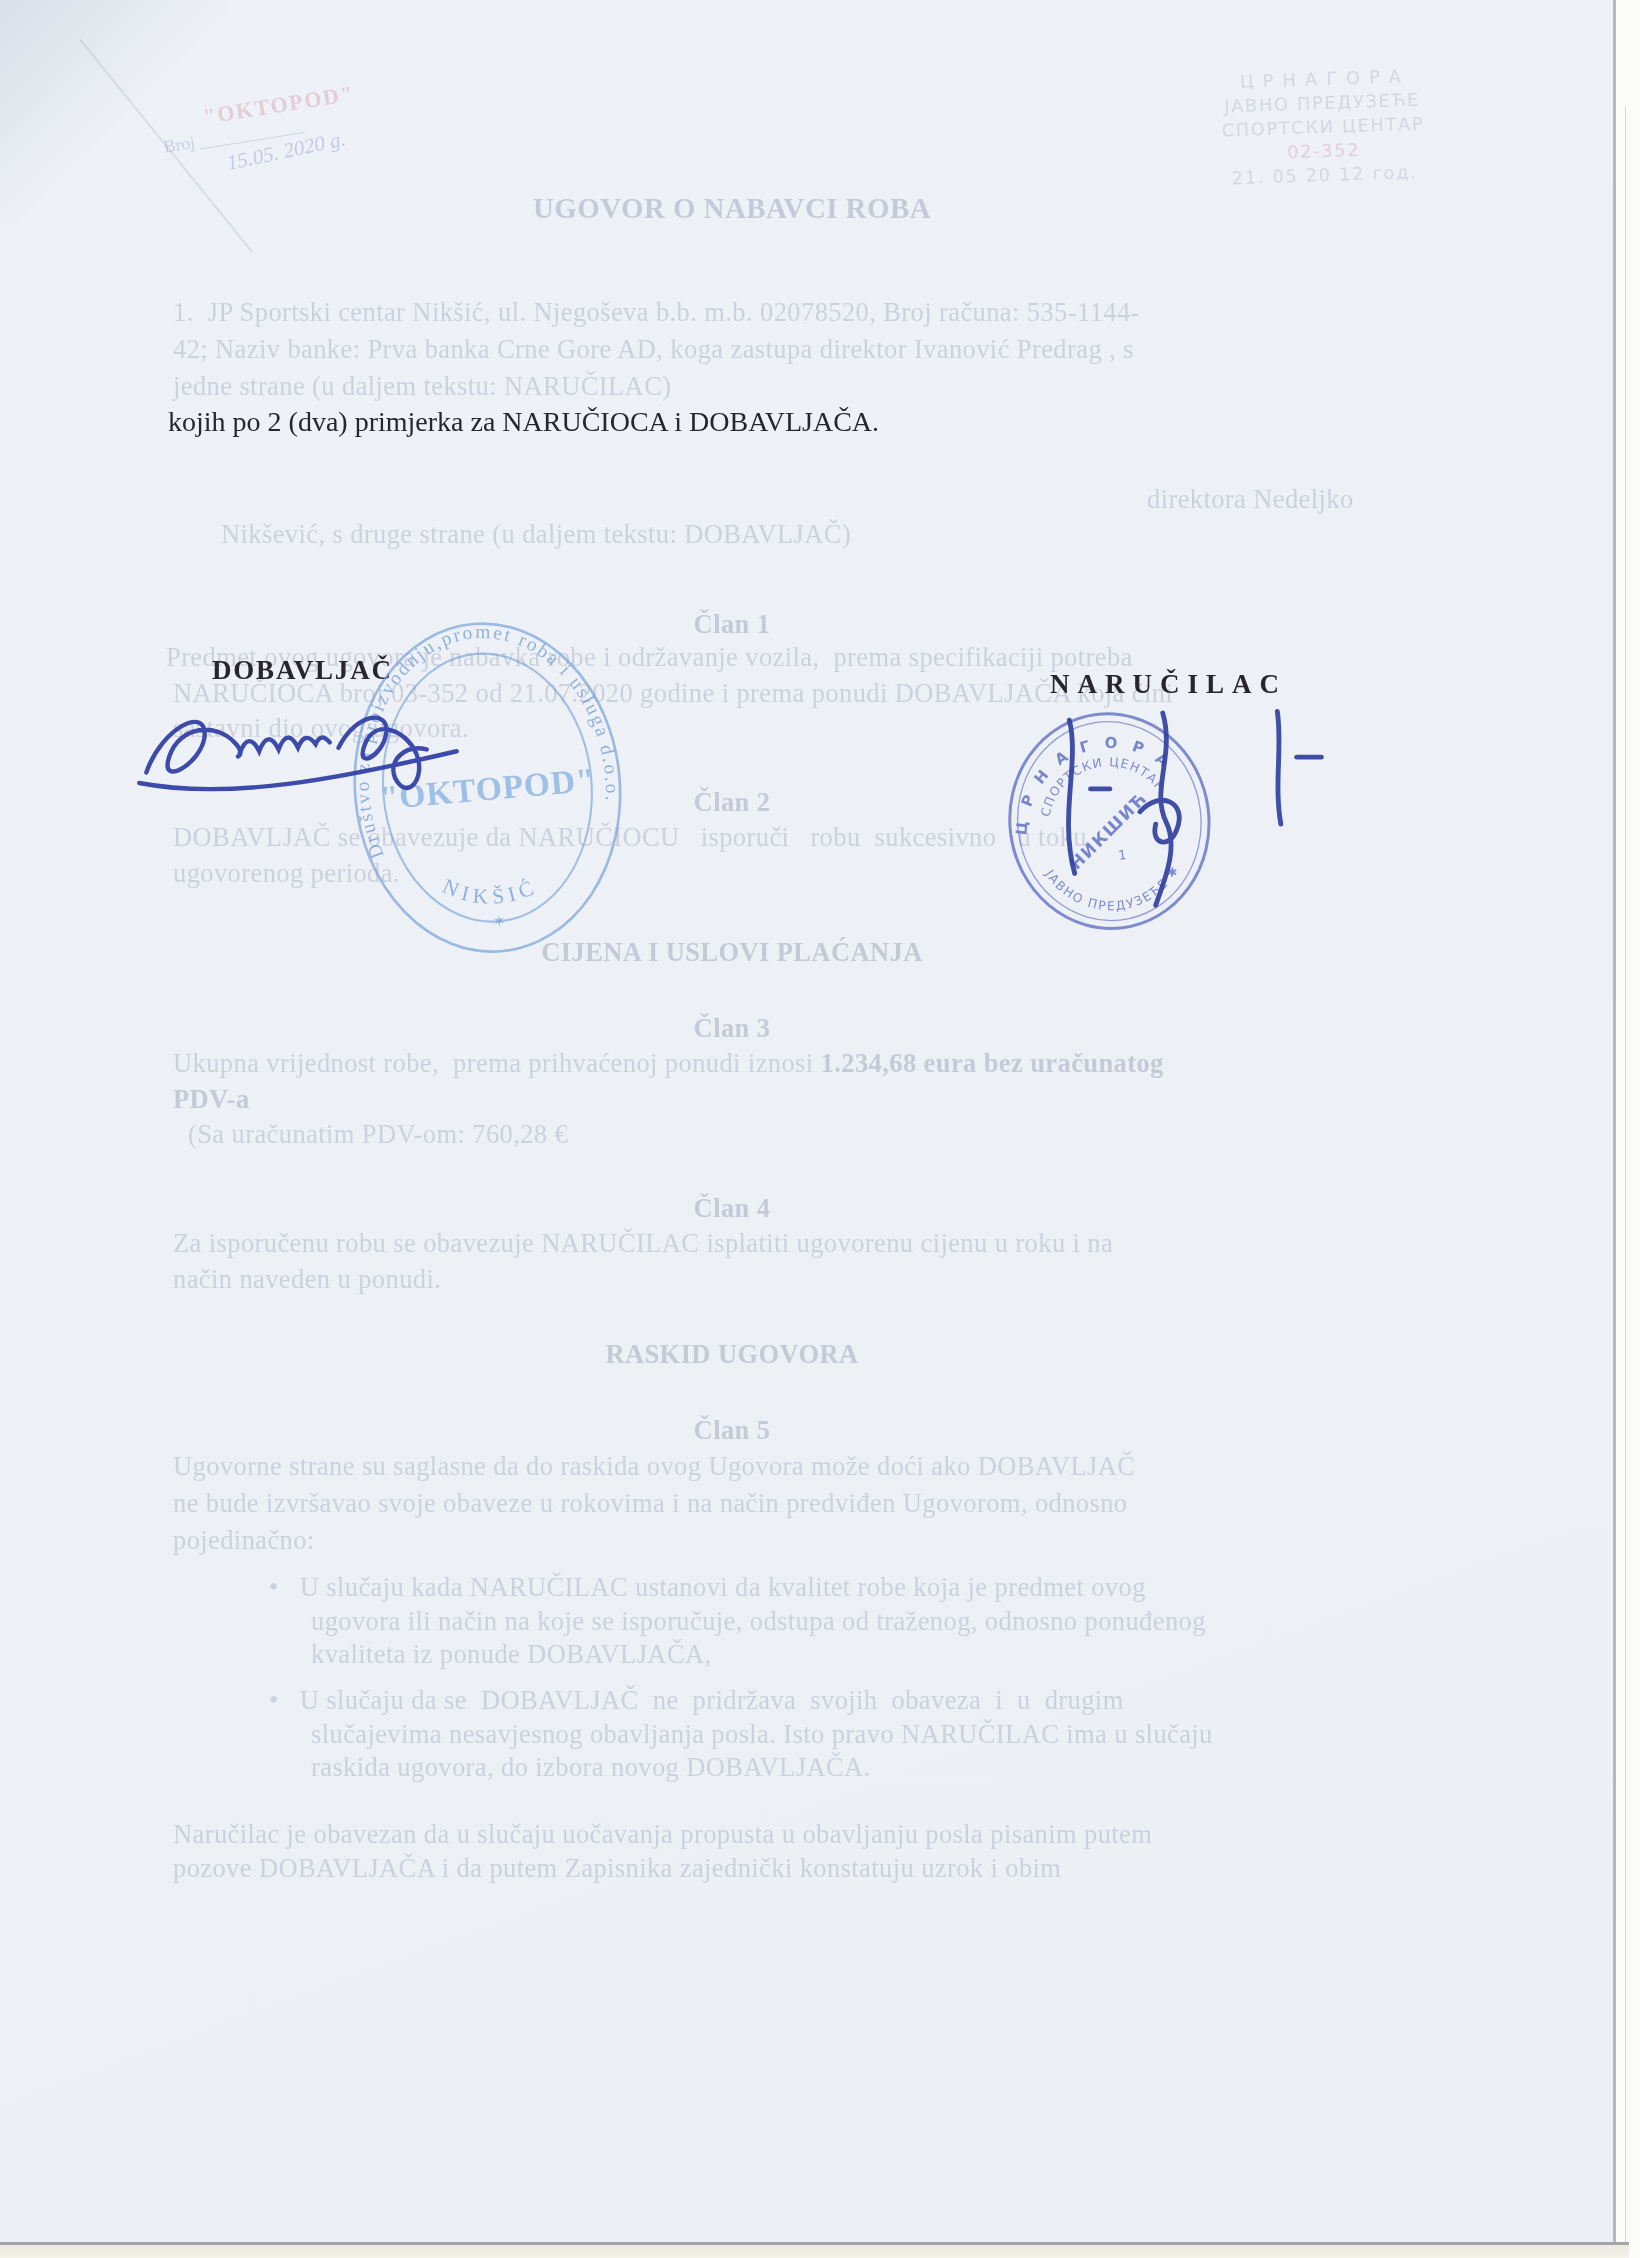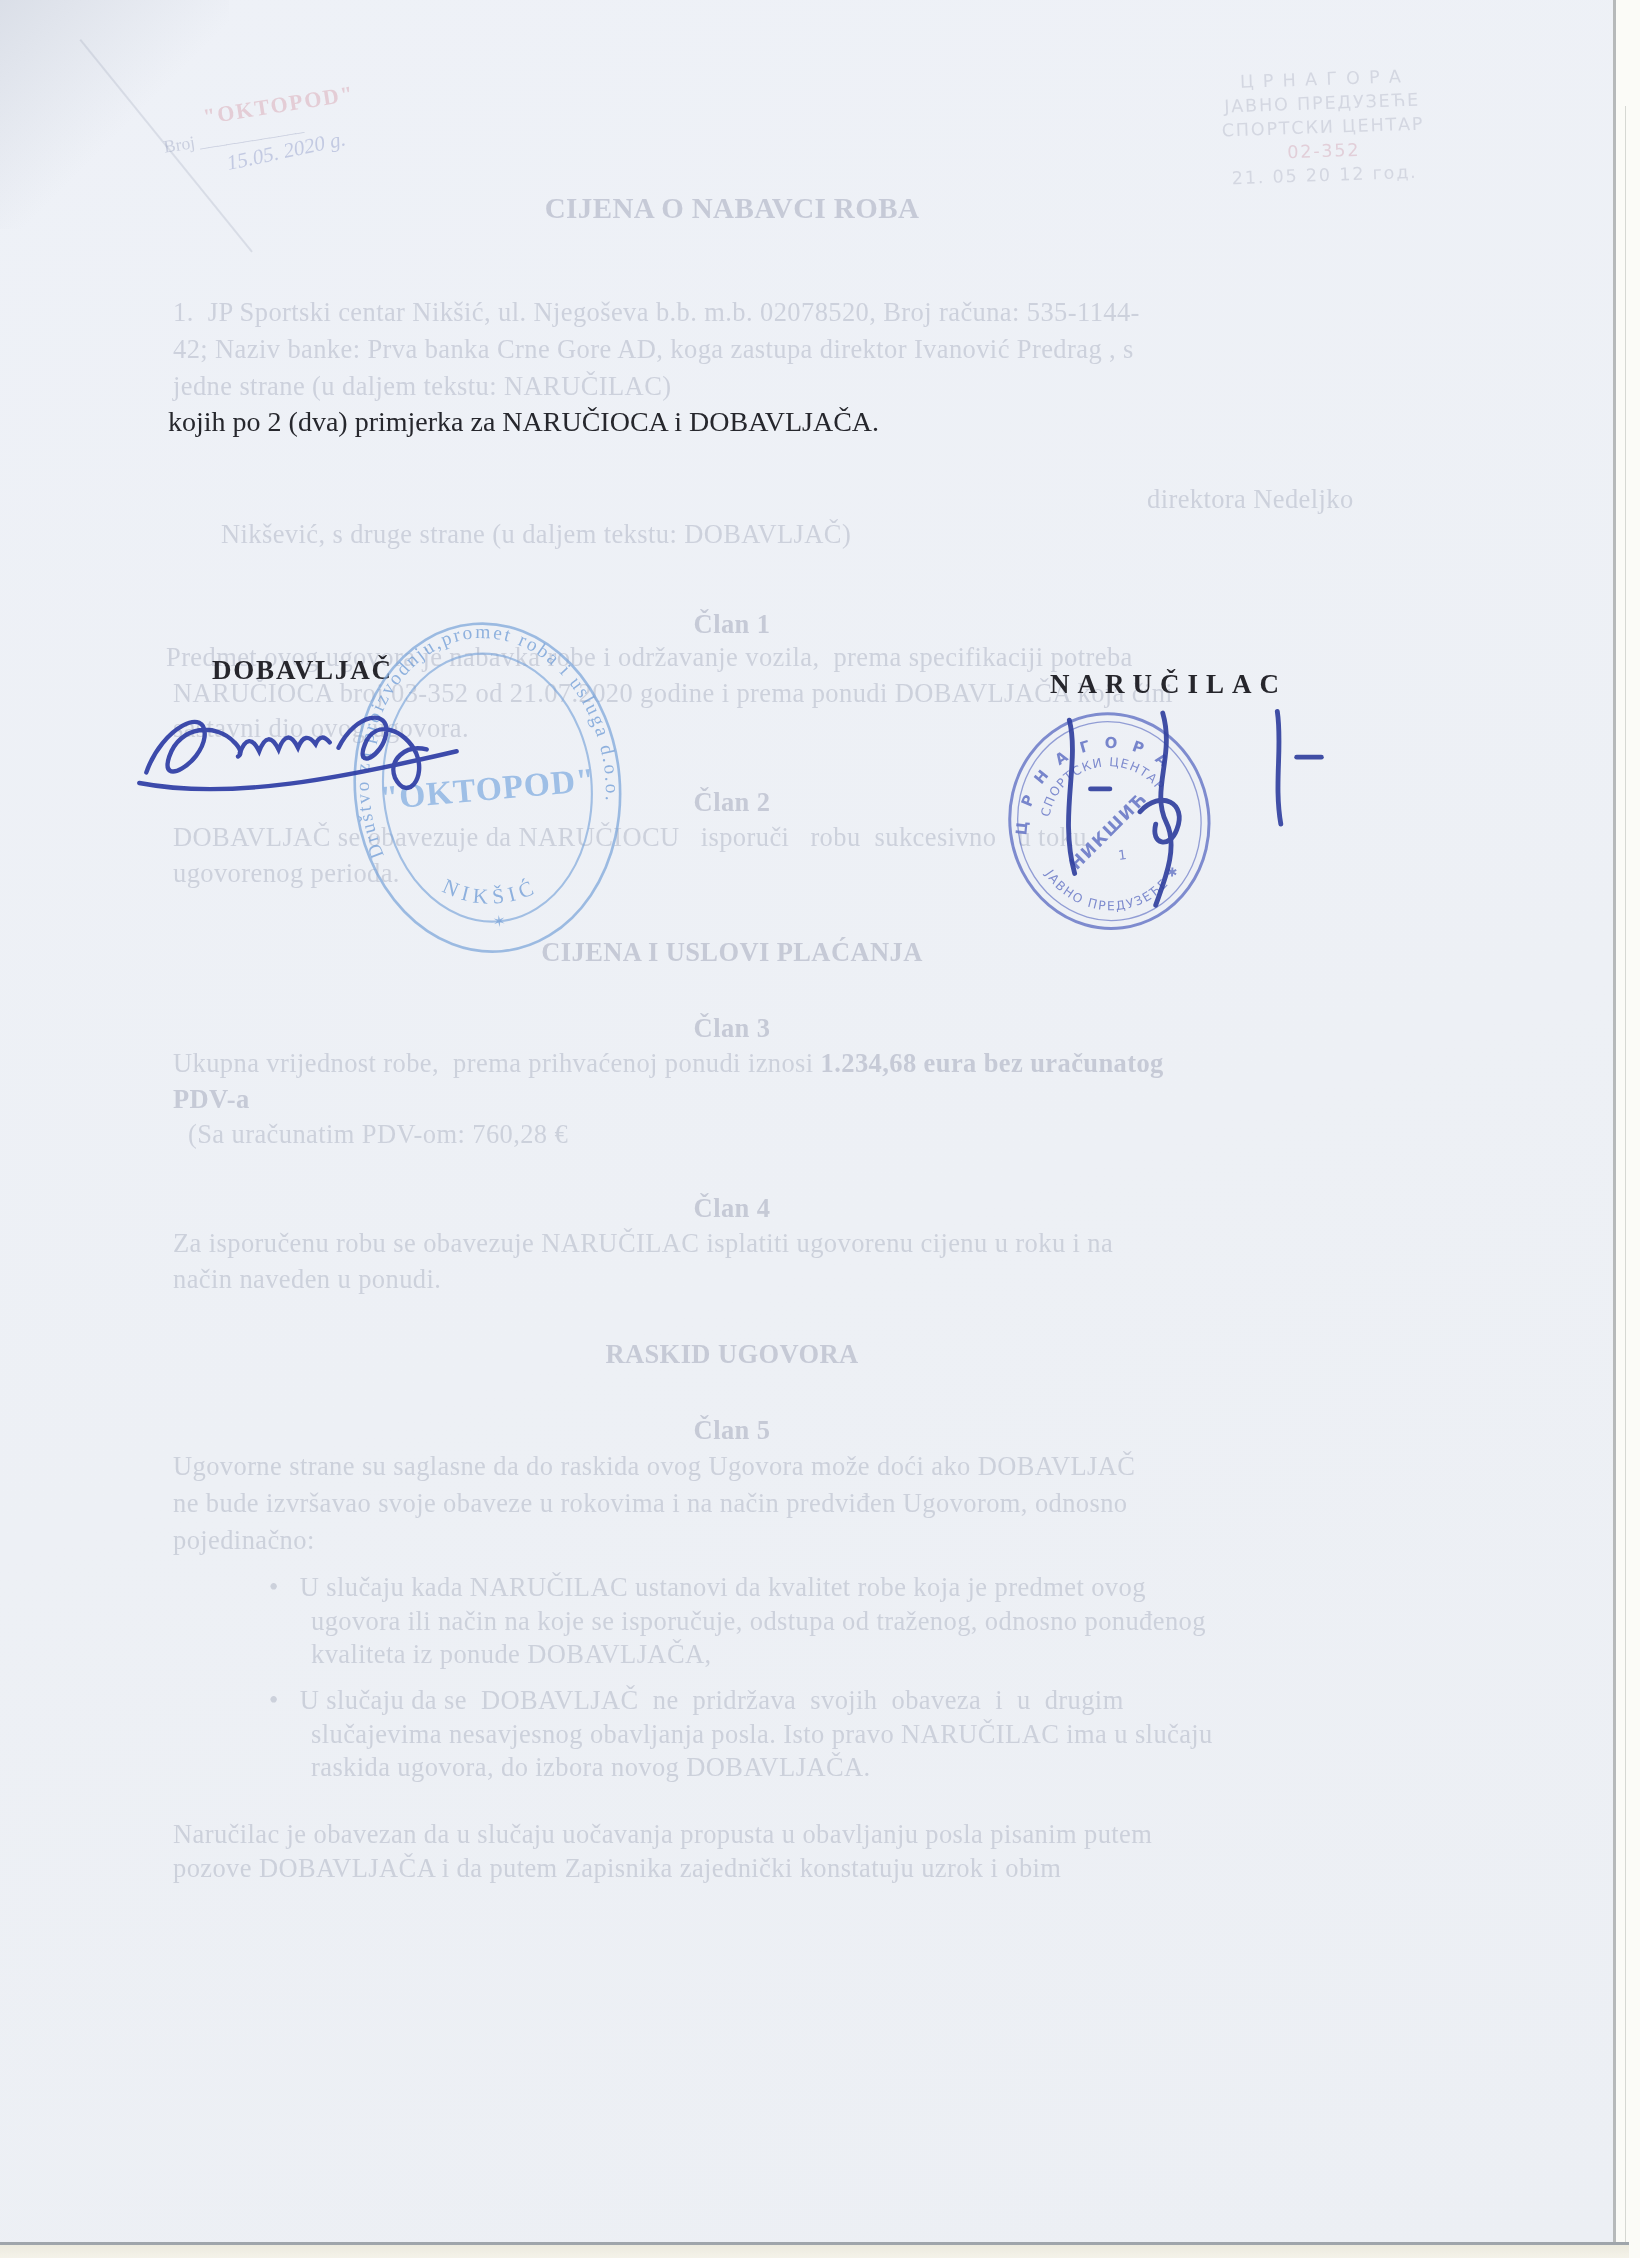--- a/index.html
+++ b/index.html
@@ -67,21 +67,21 @@
 
     <div id="receipt-right" class="receipt-ghost">
         <div>Ц Р Н А   Г О Р А</div>
         <div>ЈАВНО ПРЕДУЗЕЋЕ</div>
         <div>СПОРТСКИ ЦЕНТАР</div>
         <div class="num">02-352</div>
         <div>21. 05  20 12 год.</div>
       </div>
 
     <div id="ghost-layer">
-        <div class="gline gc gb gbig" style="top: 191px;">CIJENA O NABAVCI ROBA</div>
+        <div class="gline gc gb gbig" style="top: 191px;">UGOVOR O NABAVCI ROBA</div>
         <div class="gline" style="top: 295px; left: 173px;">1.  JP Sportski centar Nikšić, ul. Njegoševa b.b. m.b. 02078520, Broj računa: 535-1144-</div>
         <div class="gline" style="top: 332px; left: 173px;">42; Naziv banke: Prva banka Crne Gore AD, koga zastupa direktor Ivanović Predrag , s</div>
         <div class="gline" style="top: 369px; left: 173px;">jedne strane (u daljem tekstu: NARUČILAC)</div>
         <div class="gline" style="top: 482px; left: 1147px;">direktora Nedeljko</div>
         <div class="gline" style="top: 517px; left: 221px;">Nikšević, s druge strane (u daljem tekstu: DOBAVLJAČ)</div>
         <div class="gline gc gb" style="top: 607px;">Član 1</div>
         <div class="gline" style="top: 640px; left: 166px;">Predmet ovog ugovora je nabavka robe i održavanje vozila,  prema specifikaciji potreba</div>
         <div class="gline" style="top: 676px; left: 173px;">NARUČIOCA broj 03-352 od 21.07.2020 godine i prema ponudi DOBAVLJAČA koja čini</div>
         <div class="gline" style="top: 711px; left: 173px;">sastavni dio ovog ugovora.</div>
         <div class="gline gc gb" style="top: 785px;">Član 2</div>

